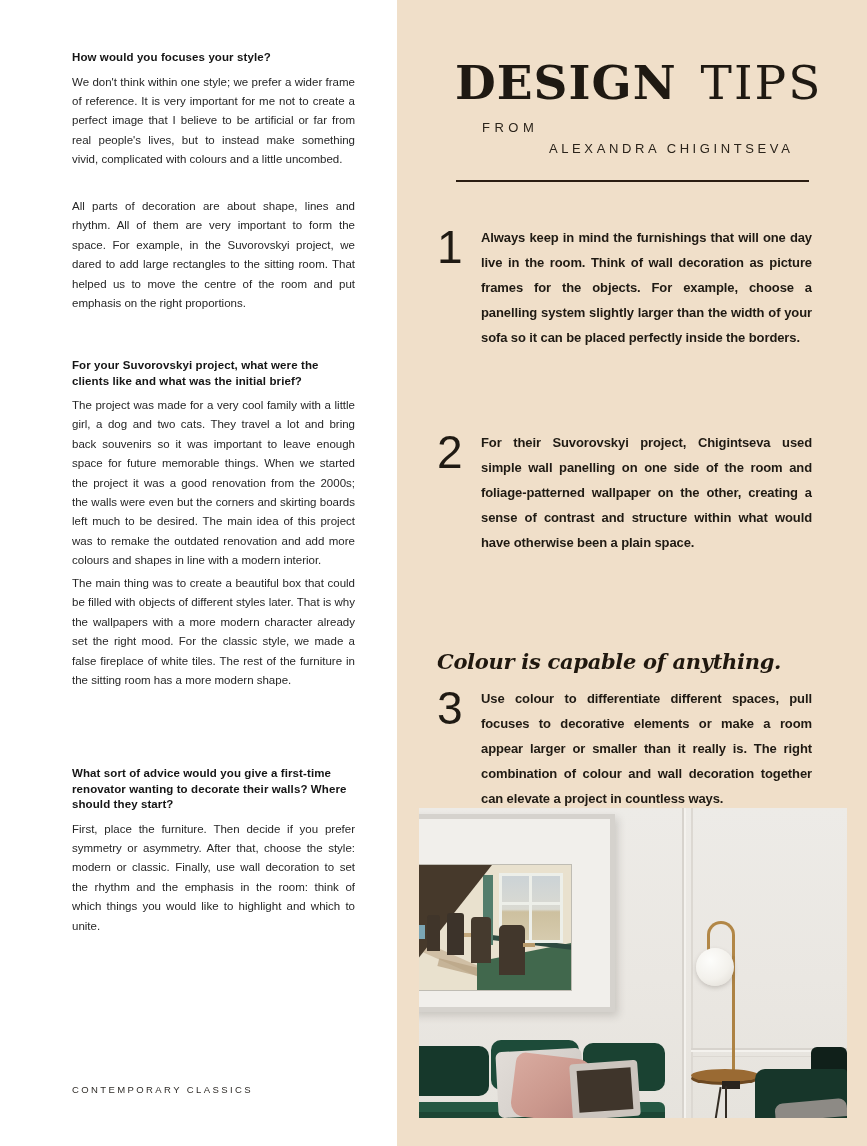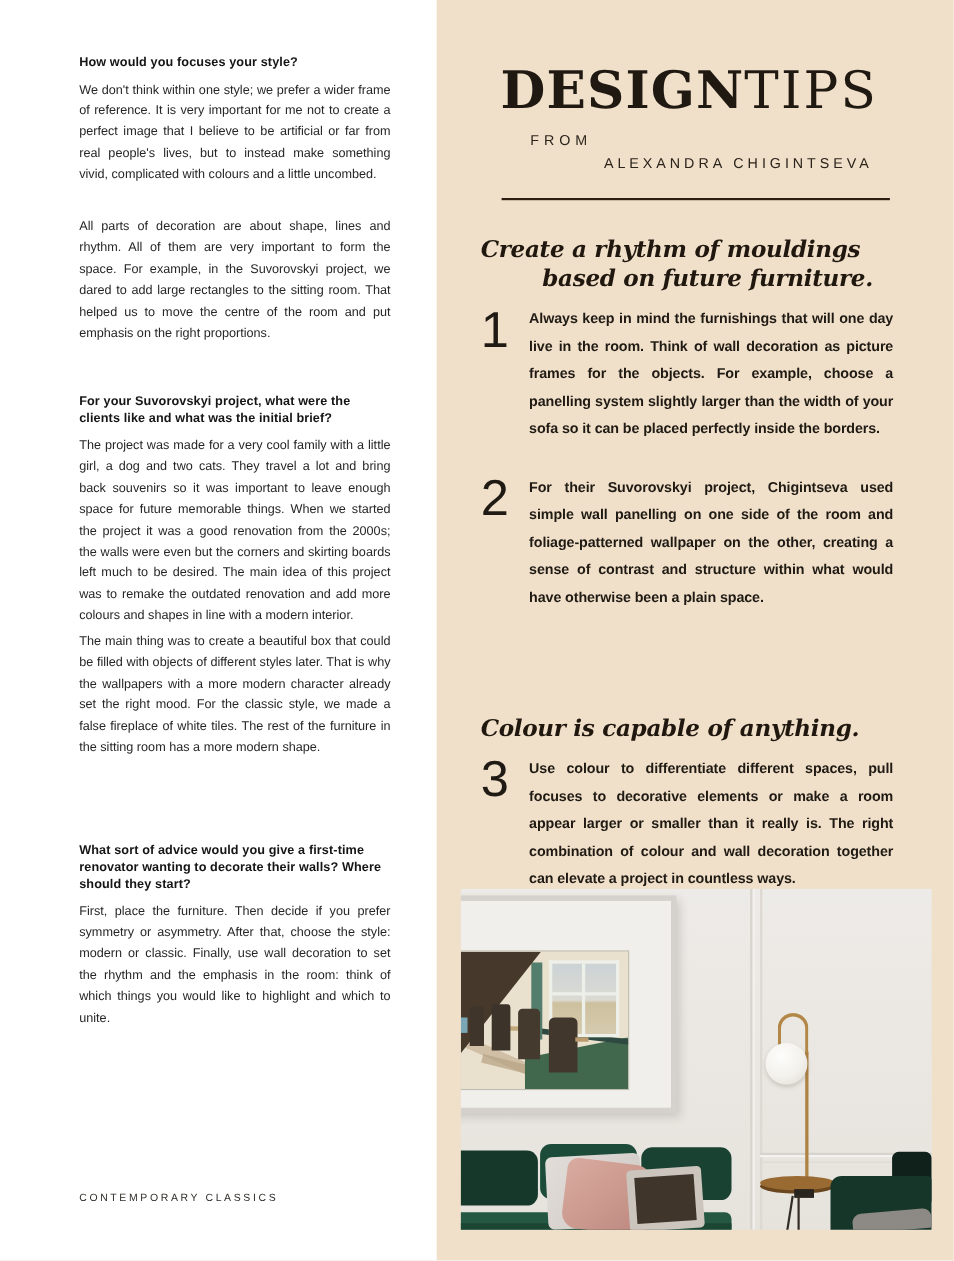--- a/index.html
+++ b/index.html
@@ -33,21 +33,21 @@
     font-size:9.5px; letter-spacing:2.4px; color:#2f2c28;
   }
   
   .tips-title { position:absolute; left:455px; top:55px; white-space:nowrap; }
   .title-design {
     font-family:"DejaVu Serif", serif; font-weight:bold;
     font-size:47px; letter-spacing:1px; color:#1f1912;
   }
   .title-tips {
     font-family:"DejaVu Serif", serif; font-weight:normal;
-    font-size:47px; letter-spacing:2px; color:#1f1912; margin-left:0;
+    font-size:47px; letter-spacing:2px; color:#1f1912; margin-left:24px;
   }
   .byline-from {
     position:absolute; left:482px; top:120px;
     font-size:13px; letter-spacing:4.5px; font-weight:500; color:#2b241b;
   }
   .byline-name {
     position:absolute; left:509px; top:141px; white-space:nowrap;
     font-size:13px; letter-spacing:3.6px; font-weight:500; color:#2b241b;margin-left:40px;
   }
   .header-rule {
@@ -169,24 +169,20 @@
 <div class="footer-label">CONTEMPORARY CLASSICS</div>
 
 <div class="tips-title">
   <span class="title-design">DESIGN</span><span class="title-tips">TIPS</span>
 </div>
 <div class="byline-from">FROM</div>
 <div class="byline-name">ALEXANDRA CHIGINTSEVA</div>
 <div class="header-rule"></div>
 
 <div class="tip tip1">
-  <div class="tip-heading">
-    <div class="line1">Create a rhythm of mouldings</div>
-    <div class="line2">based on future furniture.</div>
-  </div>
   <div class="tip-bodyrow">
     <div class="tip-number">1</div>
     <div class="tip-body">Always keep in mind the furnishings that will one day live in the room. Think of wall decoration as picture frames for the objects. For example, choose a panelling system slightly larger than the width of your sofa so it can be placed perfectly inside the borders.</div>
   </div>
 </div>
 
 <div class="tip tip2">
   <div class="tip-bodyrow">
     <div class="tip-number">2</div>
     <div class="tip-body">For their Suvorovskyi project, Chigintseva used simple wall panelling on one side of the room and foliage-patterned wallpaper on the other, creating a sense of contrast and structure within what would have otherwise been a plain space.</div>

